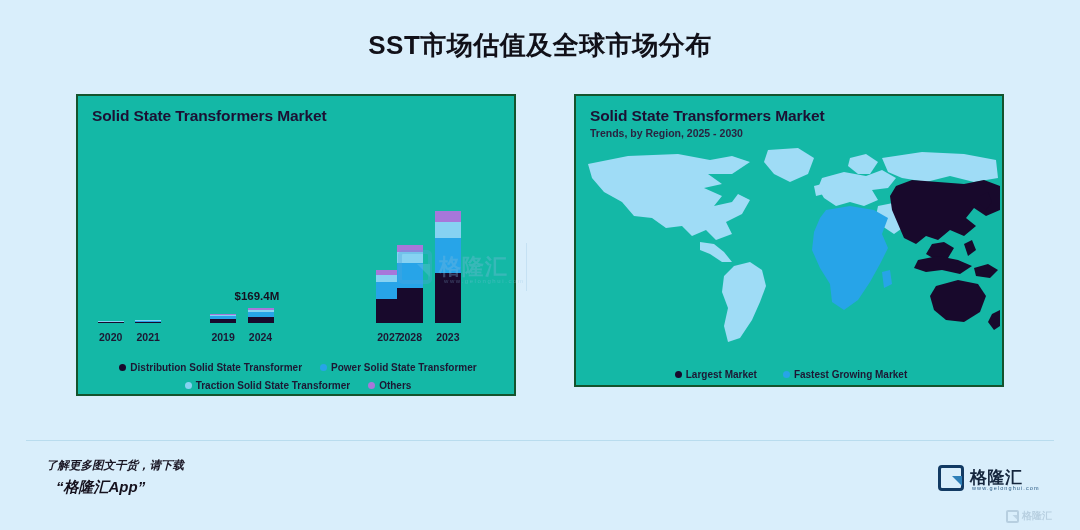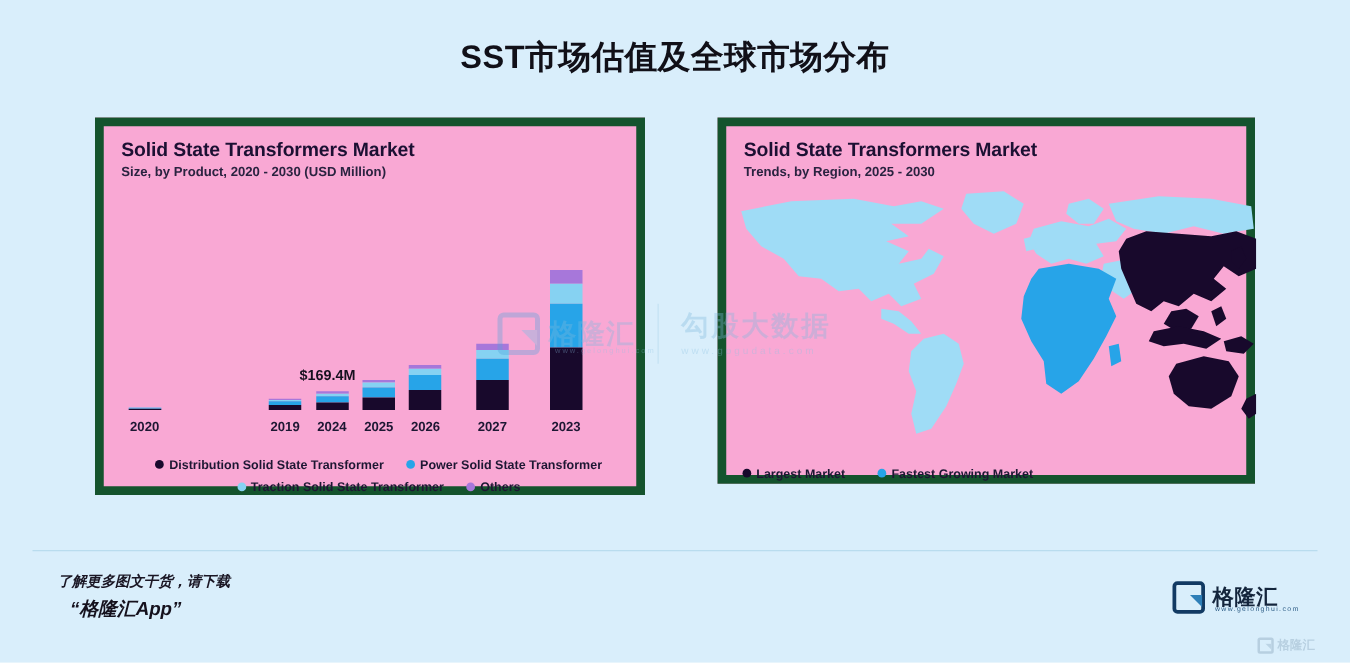--- a/index.html
+++ b/index.html
@@ -23,22 +23,22 @@
     text-align: center;
     font-size: 26px;
     font-weight: bold;
     color: #111018;
     letter-spacing: 0.5px;
   }
 
   
   .panel {
     position: absolute;
-    background: #f9a8d4;
-    border: 7px solid #14532d;
+    background: #14b8a6;
+    border: 2px solid #14532d;
   }
   #panel-left  { left: 76px;  top: 94px; width: 440px; height: 302px; }
   #panel-right { left: 574px; top: 94px; width: 430px; height: 293px; }
 
   .panel-title {
     position: absolute;
     left: 14px; top: 11px;
     font-size: 15.5px;
     font-weight: bold;
     color: #1c1033;
@@ -123,20 +123,21 @@
     position: absolute;
     left: 6px; top: 48px;
     width: 418px; height: 200px;
   }
   #map-wrap svg { display: block; width: 100%; height: 100%; }
 
   #map-legend {
     position: absolute;
     left: 0; top: 268px;
     width: 430px;
+    text-align: center;
   }
   #map-legend .lg { margin: 0 13px; font-size: 10px; }
 
   
   #wm-center {
     position: absolute;
     left: 398px; top: 238px;
     width: 300px; height: 58px;
     display: flex;
     align-items: center;
@@ -301,76 +302,75 @@
 </style>
 </head>
 <body>
 
 <div id="slide">
 
   <div id="page-title">SST市场估值及全球市场分布</div>
 
   <div class="panel" id="panel-left">
     <div class="panel-title">Solid State Transformers Market</div>
-    <div class="panel-sub">Size, by Product, 2020 - 2030 (USD Million)</div>
 
     <div id="plot">
         <div class="bar-col" style="left: 5.72727px; height: 171px;">
           <div class="bar-stack" style="height: 1.91118px;">
             <div class="seg s3" style="background: rgb(167, 119, 218); height: 7.89474%;"></div>
             <div class="seg s2" style="background: rgb(134, 210, 242); height: 13.1579%;"></div>
             <div class="seg s1" style="background: rgb(39, 164, 232); height: 39.4737%;"></div>
             <div class="seg s0" style="background: rgb(24, 9, 44); height: 39.4737%;"></div>
           </div>
           <div class="bar-label" style="bottom: -20px; text-align: center;">2020</div>
         </div>
+        <div class="bar-col" style="left: 43.1818px; height: 171px;">
+          <div class="bar-stack" style="height: 3.26912px;">
+            <div class="seg s3" style="background: rgb(167, 119, 218); height: 7.69231%;"></div>
+            <div class="seg s2" style="background: rgb(134, 210, 242); height: 15.3846%;"></div>
+            <div class="seg s1" style="background: rgb(39, 164, 232); height: 38.4615%;"></div>
+            <div class="seg s0" style="background: rgb(24, 9, 44); height: 38.4615%;"></div>
+          </div>
+          <div class="bar-label" style="bottom: -20px;">2021</div>
+        </div>
         <div class="bar-col" style="left: 118.091px; height: 171px;">
           <div class="bar-stack" style="height: 8.80147px;">
             <div class="seg s3" style="background: rgb(167, 119, 218); height: 11.4286%;"></div>
             <div class="seg s2" style="background: rgb(134, 210, 242); height: 14.2857%;"></div>
             <div class="seg s1" style="background: rgb(39, 164, 232); height: 34.2857%;"></div>
             <div class="seg s0" style="background: rgb(24, 9, 44); height: 40%;"></div>
           </div>
           <div class="bar-label" style="bottom: -20px;">2019</div>
         </div>
         <div class="bar-col" style="left: 155.545px; height: 171px;">
           <div class="bar-stack" style="height: 14.5853px;">
             <div class="seg s3" style="background: rgb(167, 119, 218); height: 10.3448%;"></div>
             <div class="seg s2" style="background: rgb(134, 210, 242); height: 13.7931%;"></div>
             <div class="seg s1" style="background: rgb(39, 164, 232); height: 34.4828%;"></div>
             <div class="seg s0" style="background: rgb(24, 9, 44); height: 41.3793%;"></div>
           </div>
           <div class="bar-label" style="bottom: -20px;">2024</div>
         </div>
-        <div class="bar-col" style="left: 193px; height: 171px;">
-          <div class="bar-stack" style="height: 24.1412px;">
-            <div class="seg s3" style="background: rgb(167, 119, 218); height: 10.4167%;"></div>
-            <div class="seg s2" style="background: rgb(134, 210, 242); height: 14.5833%;"></div>
-            <div class="seg s1" style="background: rgb(39, 164, 232); height: 33.3333%;"></div>
-            <div class="seg s0" style="background: rgb(24, 9, 44); height: 41.6667%;"></div>
-          </div>
-          <div class="bar-label" style="bottom: -20px;">2025</div>
-        </div>
-        <div class="bar-col" style="left: 230.455px; height: 171px;">
-          <div class="bar-stack" style="height: 36.2118px;">
-            <div class="seg s3" style="background: rgb(167, 119, 218); height: 9.72222%;"></div>
-            <div class="seg s2" style="background: rgb(134, 210, 242); height: 13.8889%;"></div>
-            <div class="seg s1" style="background: rgb(39, 164, 232); height: 33.3333%;"></div>
-            <div class="seg s0" style="background: rgb(24, 9, 44); height: 43.0556%;"></div>
-          </div>
-          <div class="bar-label" style="bottom: -20px;">2026</div>
-        </div>
         <div class="bar-col" style="left: 267.909px; height: 171px; margin-left: 16px;">
           <div class="bar-stack" style="height: 52.8088px;">
             <div class="seg s3" style="background: rgb(167, 119, 218); height: 9.52381%;"></div>
             <div class="seg s2" style="background: rgb(134, 210, 242); height: 13.3333%;"></div>
             <div class="seg s1" style="background: rgb(39, 164, 232); height: 32.381%;"></div>
             <div class="seg s0" style="background: rgb(24, 9, 44); height: 44.7619%;"></div>
           </div>
           <div class="bar-label" style="bottom: -20px;">2027</div>
+        </div>
+        <div class="bar-col" style="left: 305.364px; height: 171px;">
+          <div class="bar-stack" style="height: 78.4588px;">
+            <div class="seg s3" style="background: rgb(167, 119, 218); height: 9.61538%;"></div>
+            <div class="seg s2" style="background: rgb(134, 210, 242); height: 13.4615%;"></div>
+            <div class="seg s1" style="background: rgb(39, 164, 232); height: 32.0513%;"></div>
+            <div class="seg s0" style="background: rgb(24, 9, 44); height: 44.8718%;"></div>
+          </div>
+          <div class="bar-label" style="bottom: -20px;">2028</div>
         </div>
         <div class="bar-col" style="left: 342.818px; height: 171px;">
           <div class="bar-stack" style="height: 111.653px;">
             <div class="seg s3" style="background: rgb(167, 119, 218); height: 9.90991%;"></div>
             <div class="seg s2" style="background: rgb(134, 210, 242); height: 13.5135%;"></div>
             <div class="seg s1" style="background: rgb(39, 164, 232); height: 31.5315%;"></div>
             <div class="seg s0" style="background: rgb(24, 9, 44); height: 45.045%;"></div>
           </div>
           <div class="bar-label" style="bottom: -20px;">2023</div>
         </div>
@@ -422,24 +422,20 @@
     </div>
 
     <div id="map-legend"><span class="lg"><span class="dot" style="background: rgb(24, 9, 44);"></span><span>Largest Market</span></span><span class="lg"><span class="dot" style="background: rgb(39, 164, 232);"></span><span>Fastest Growing Market</span></span></div>
   </div>
 
   <div id="wm-center">
     <div class="gl-mark"></div>
     <div class="gl-txt">格隆汇</div>
     <div class="gl-url">www.gelonghui.com</div>
     <div class="divider"></div>
-    <div class="gogu">
-      <div class="gogu-txt">勾股大数据</div>
-      <div class="gogu-url">www.gogudata.com</div>
-    </div>
   </div>
 
 
   <div id="footer-rule"></div>
   <div id="footer-line1">了解更多图文干货，请下载</div>
   <div id="footer-line2">“格隆汇App”</div>
 
   <div id="brand-logo">
     <div class="mark"></div>
     <div class="name">格隆汇</div>

